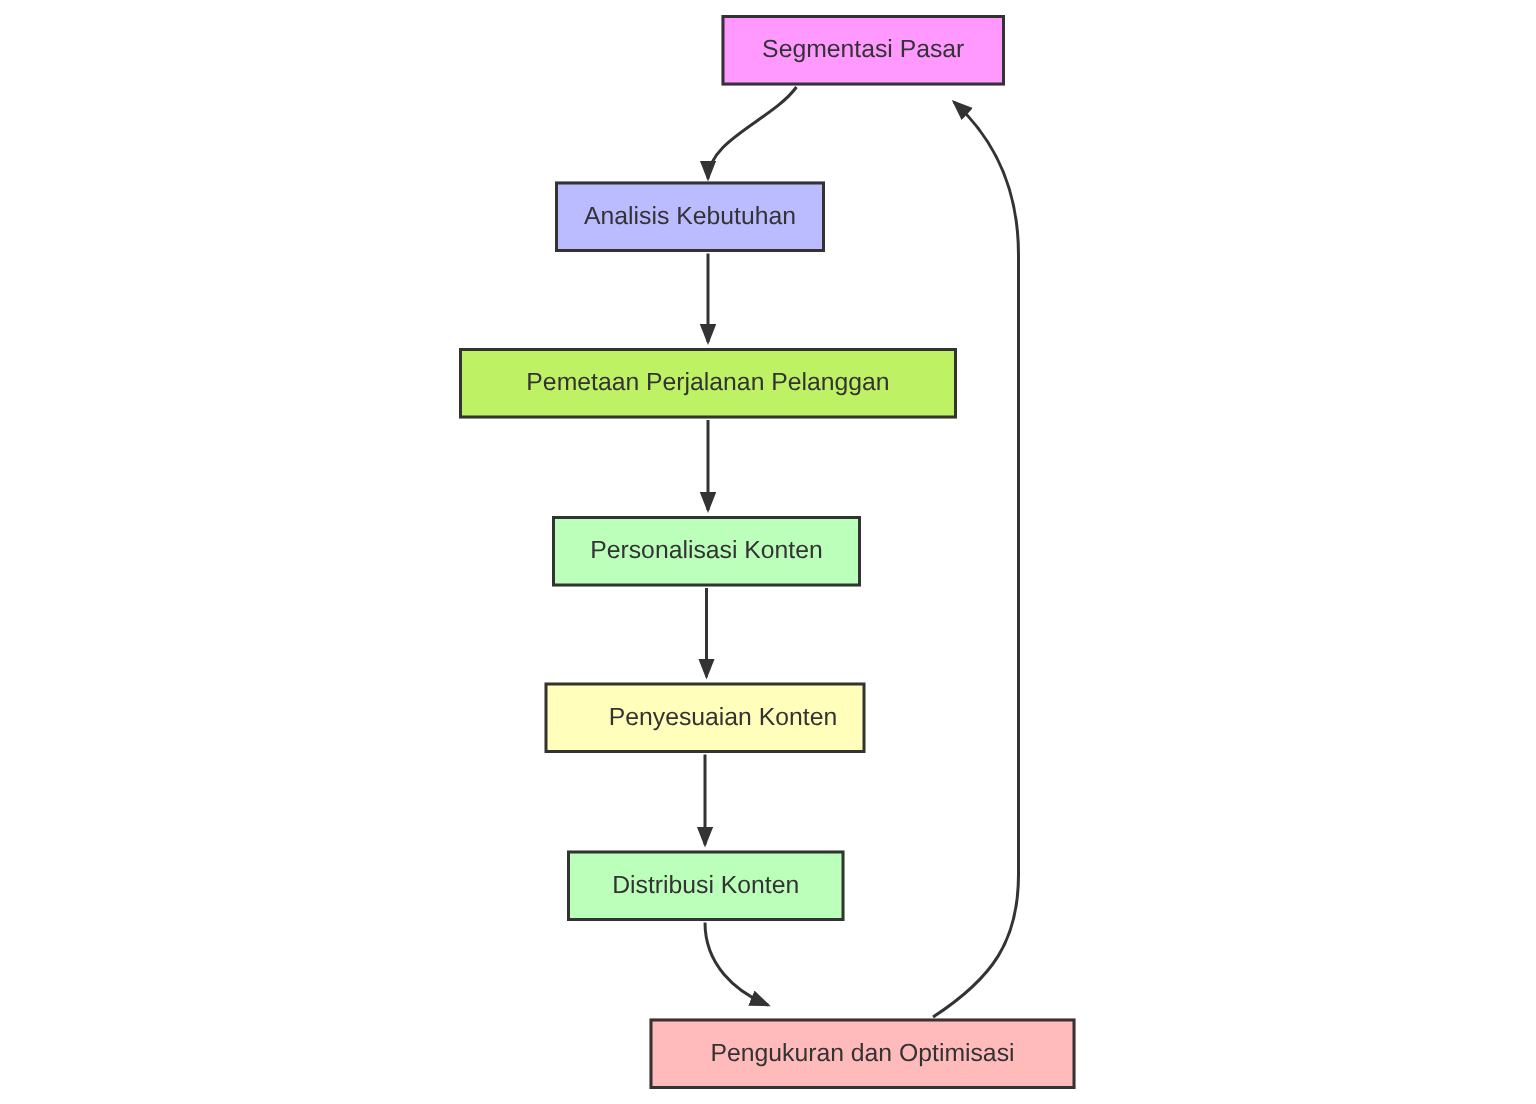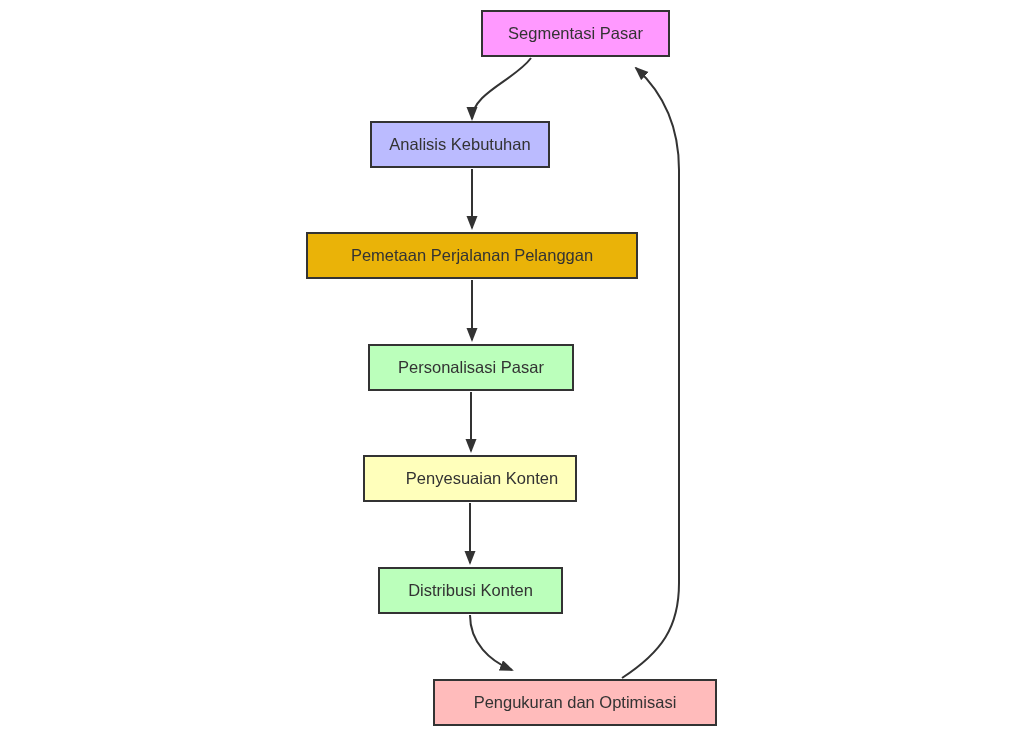--- a/index.html
+++ b/index.html
@@ -69,26 +69,26 @@
   </svg>
 
   <div class="node n0" style="background: rgb(255, 153, 255);">
     <span>Segmentasi Pasar</span>
   </div>
 
   <div class="node n1" style="background: rgb(187, 187, 255);">
     <span>Analisis Kebutuhan</span>
   </div>
 
-  <div class="node n2" style="background: #eab308; text-align: right;">
+  <div class="node n2" style="background: #bef264; text-align: right;">
     <span>Pemetaan Perjalanan Pelanggan</span>
   </div>
 
   <div class="node n3" style="background: rgb(187, 255, 187);">
-    <span>Personalisasi Pasar</span>
+    <span>Personalisasi Konten</span>
   </div>
 
   <div class="node n4" style="background: rgb(255, 255, 187);">
     <span>Penyesuaian Konten</span>
   </div>
 
   <div class="node n5" style="background: rgb(187, 255, 187);">
     <span>Distribusi Konten</span>
   </div>
 

